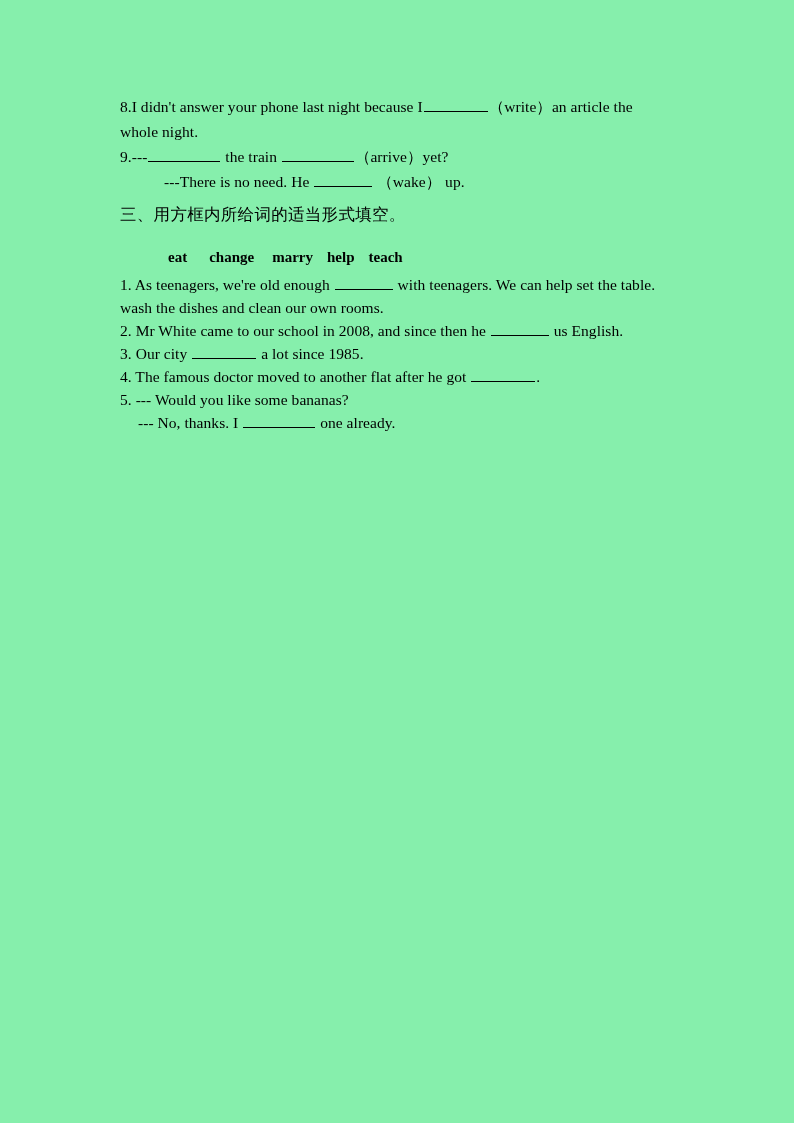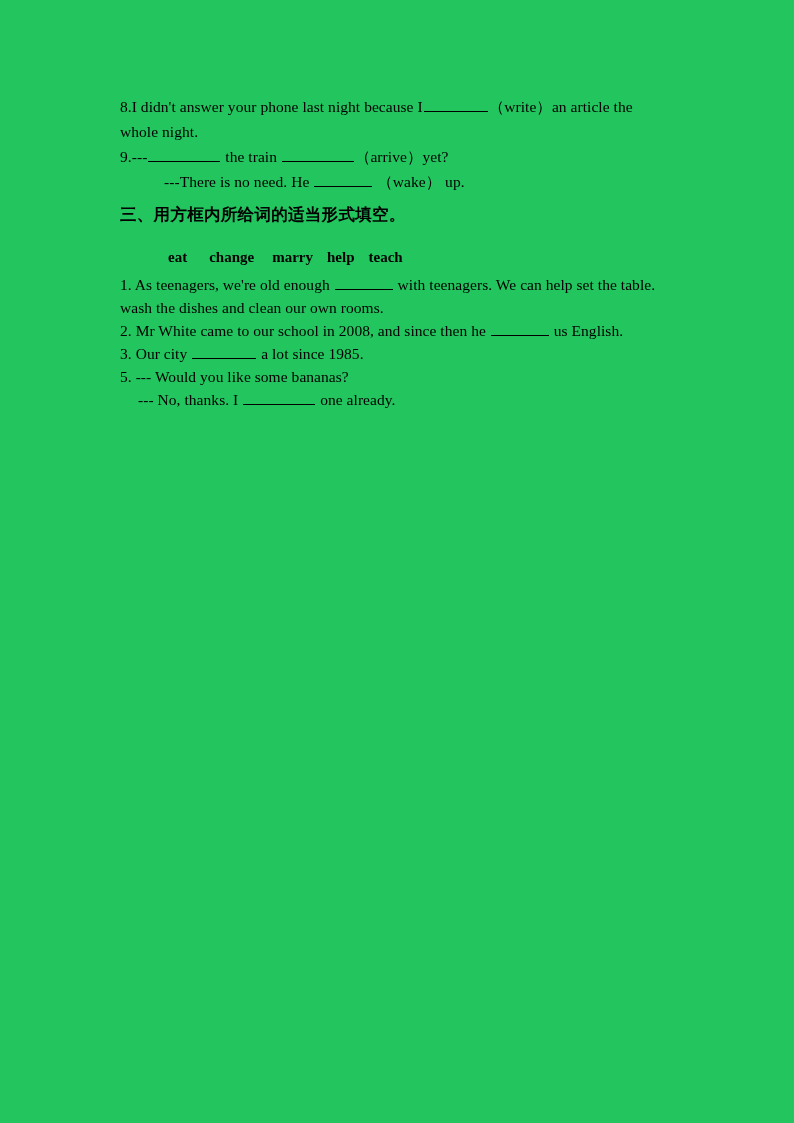--- a/index.html
+++ b/index.html
@@ -17,21 +17,21 @@
     color: #000000;
     -webkit-font-smoothing: none;
   }
 
   .page {
     position: absolute;
     left: 0;
     top: 0;
     width: 794px;
     height: 1123px;
-    background: #22c55e;
+    background: #86efac;
   }
 
   .content {
     position: absolute;
     left: 120px;
     top: 94px;
     width: 600px;
   }
 
   
@@ -62,21 +62,21 @@
     margin: 0 1px;
   }
   .b-sm { width: 58px; }
   .b-md { width: 64px; }
   .b-lg { width: 72px; }
 
   
   .cn-heading {
     font-family: "DejaVu Sans", "Liberation Sans", sans-serif;
     font-size: 16.5px;
-    font-weight: bold;
+    font-weight: normal;
     line-height: 26px;
     color: #000;
     letter-spacing: 0.3px;
     margin-top: 6px;
   }
 
   
   .wordbank {
     font-family: "Liberation Serif", "DejaVu Serif", serif;
     font-weight: bold;
@@ -124,20 +124,21 @@
     <div class="block-c">
 
       <div class="ln"><span>1. As teenagers, we're old enough </span><span class="blank b-sm"></span><span> with teenagers. We can help set the table.</span></div>
 
       <div class="ln">wash the dishes and clean our own rooms.</div>
 
       <div class="ln"><span>2. Mr White came to our school in 2008, and since then he </span><span class="blank b-sm"></span><span> us English.</span></div>
 
       <div class="ln"><span>3. Our city </span><span class="blank b-md"></span><span> a lot since 1985.</span></div>
 
+      <div class="ln"><span>4. The famous doctor moved to another flat after he got </span><span class="blank b-md"></span><span>.</span></div>
 
       <div class="ln">5. --- Would you like some bananas?</div>
 
       <div class="ln ind-1"><span>--- No, thanks. I </span><span class="blank b-lg"></span><span> one already.</span></div>
     </div>
 
   </div>
 </div>
 
 </body></html>

